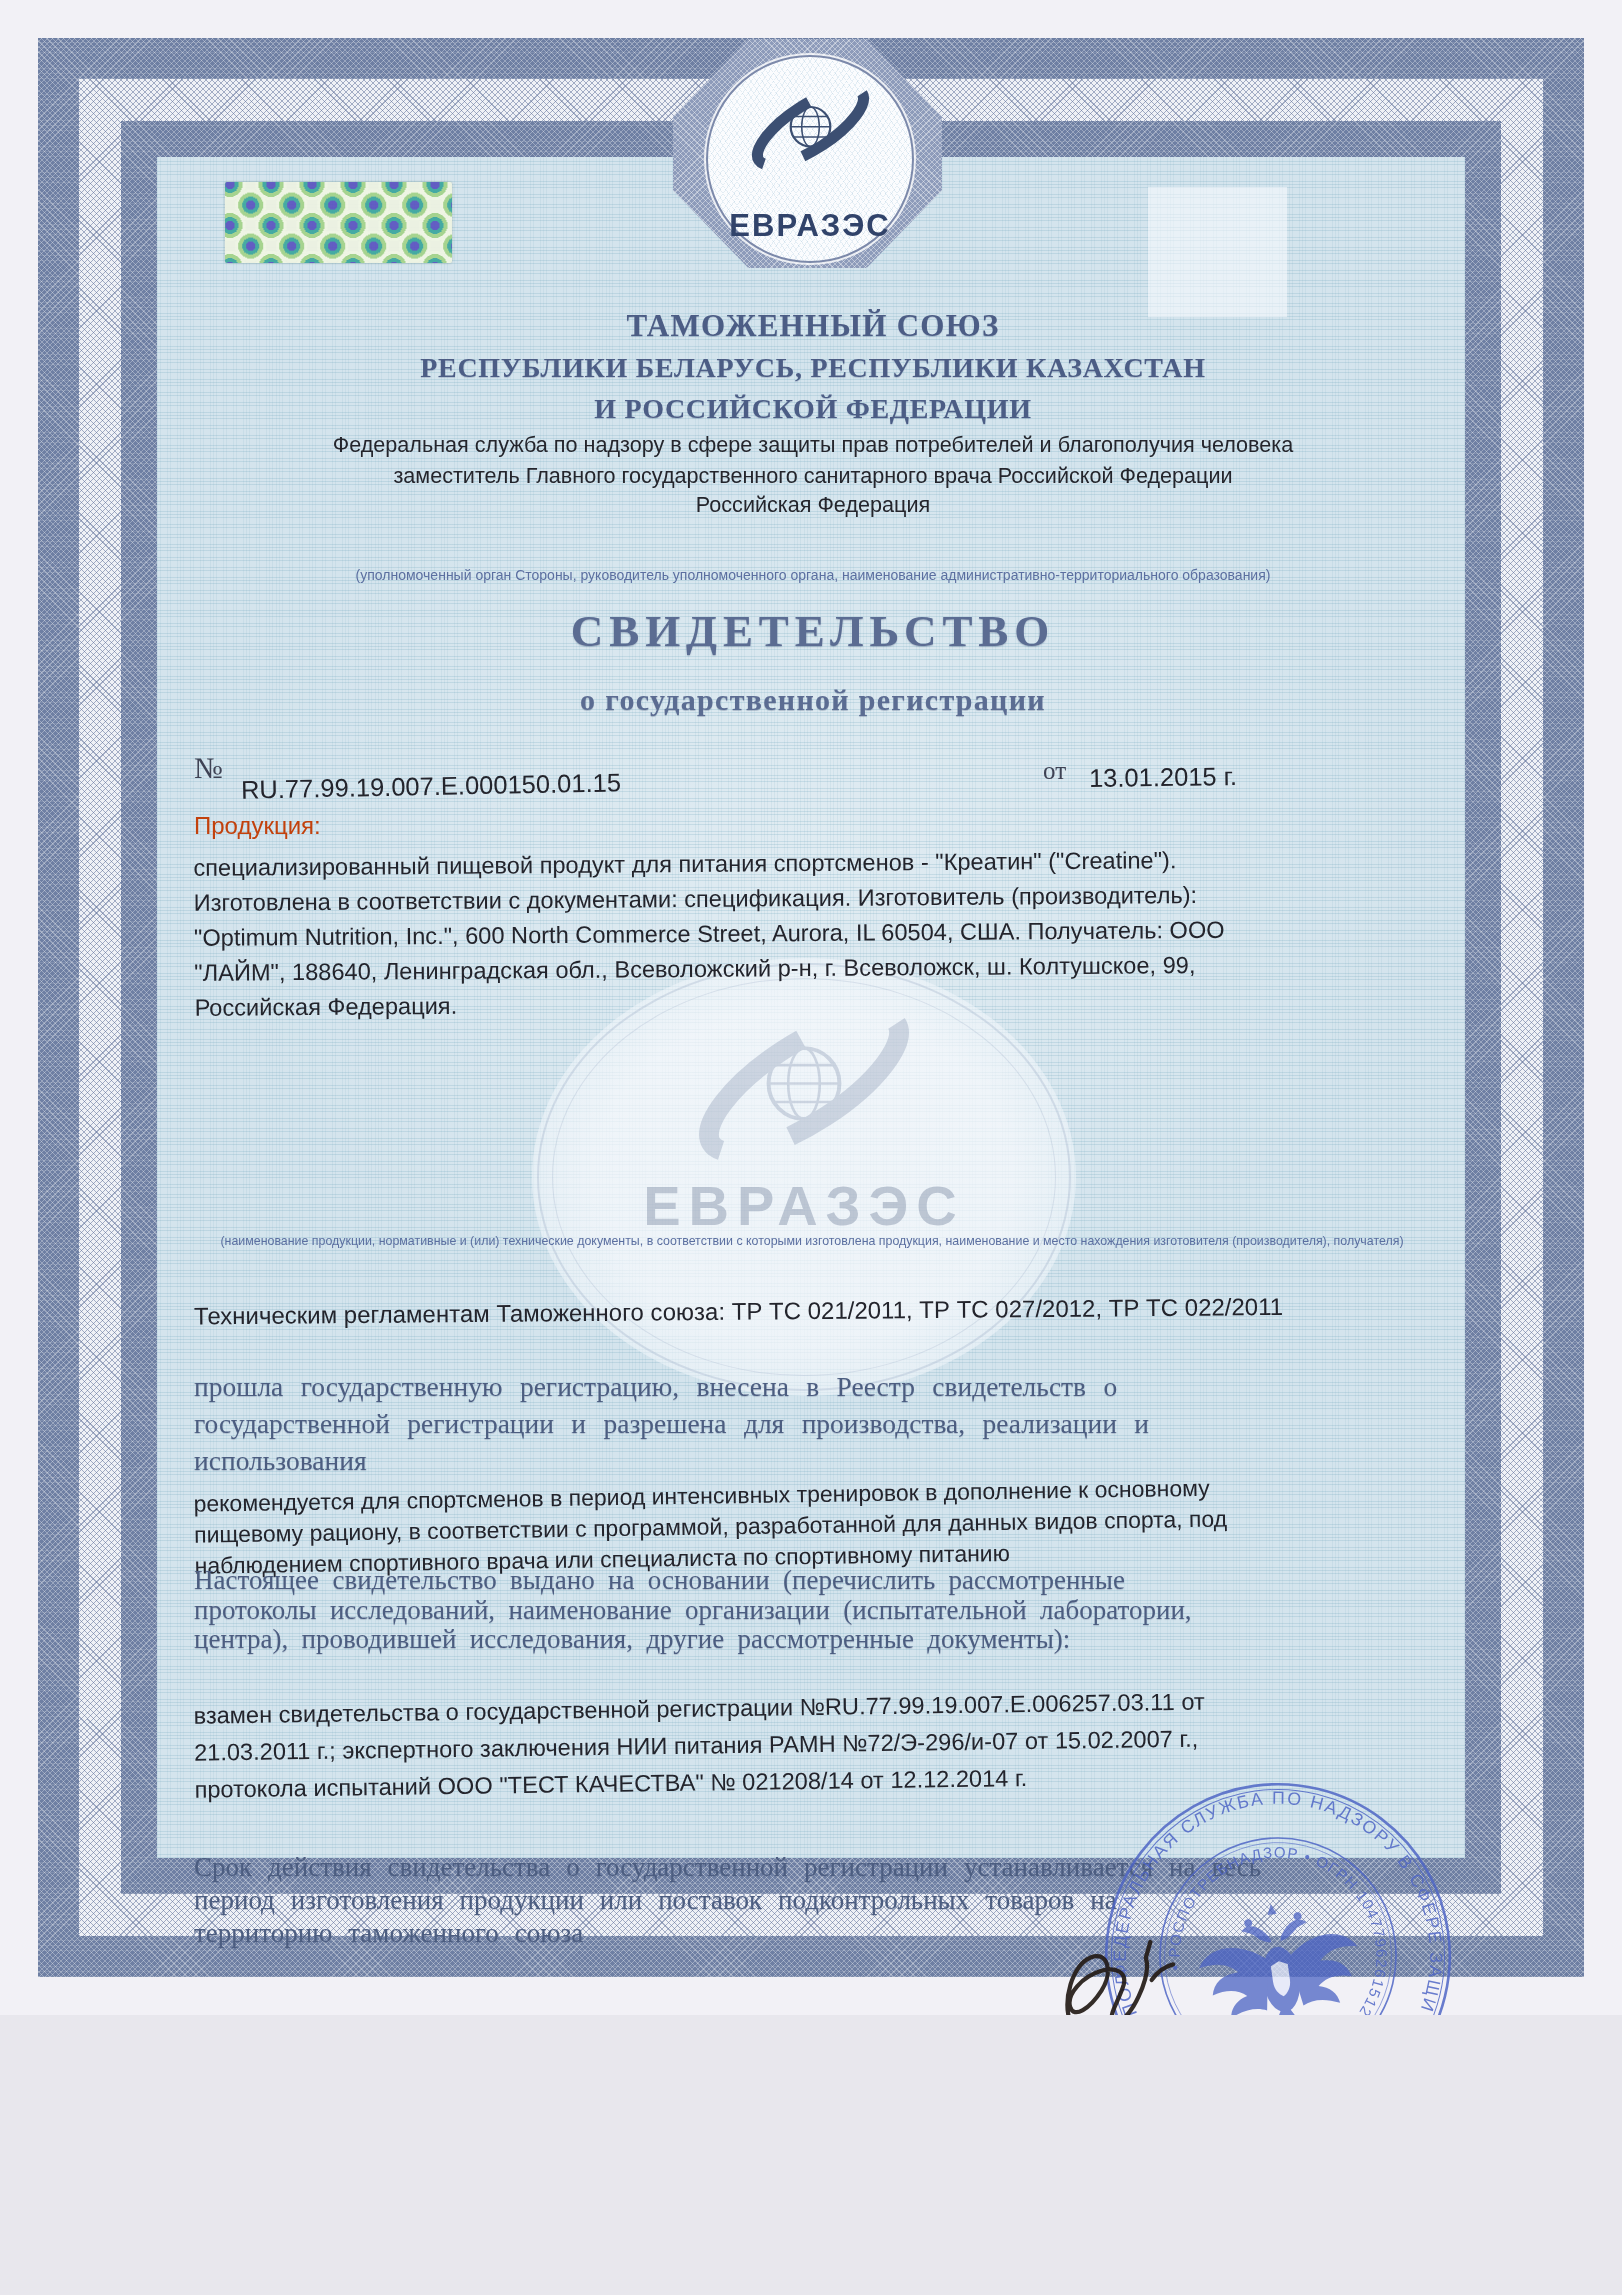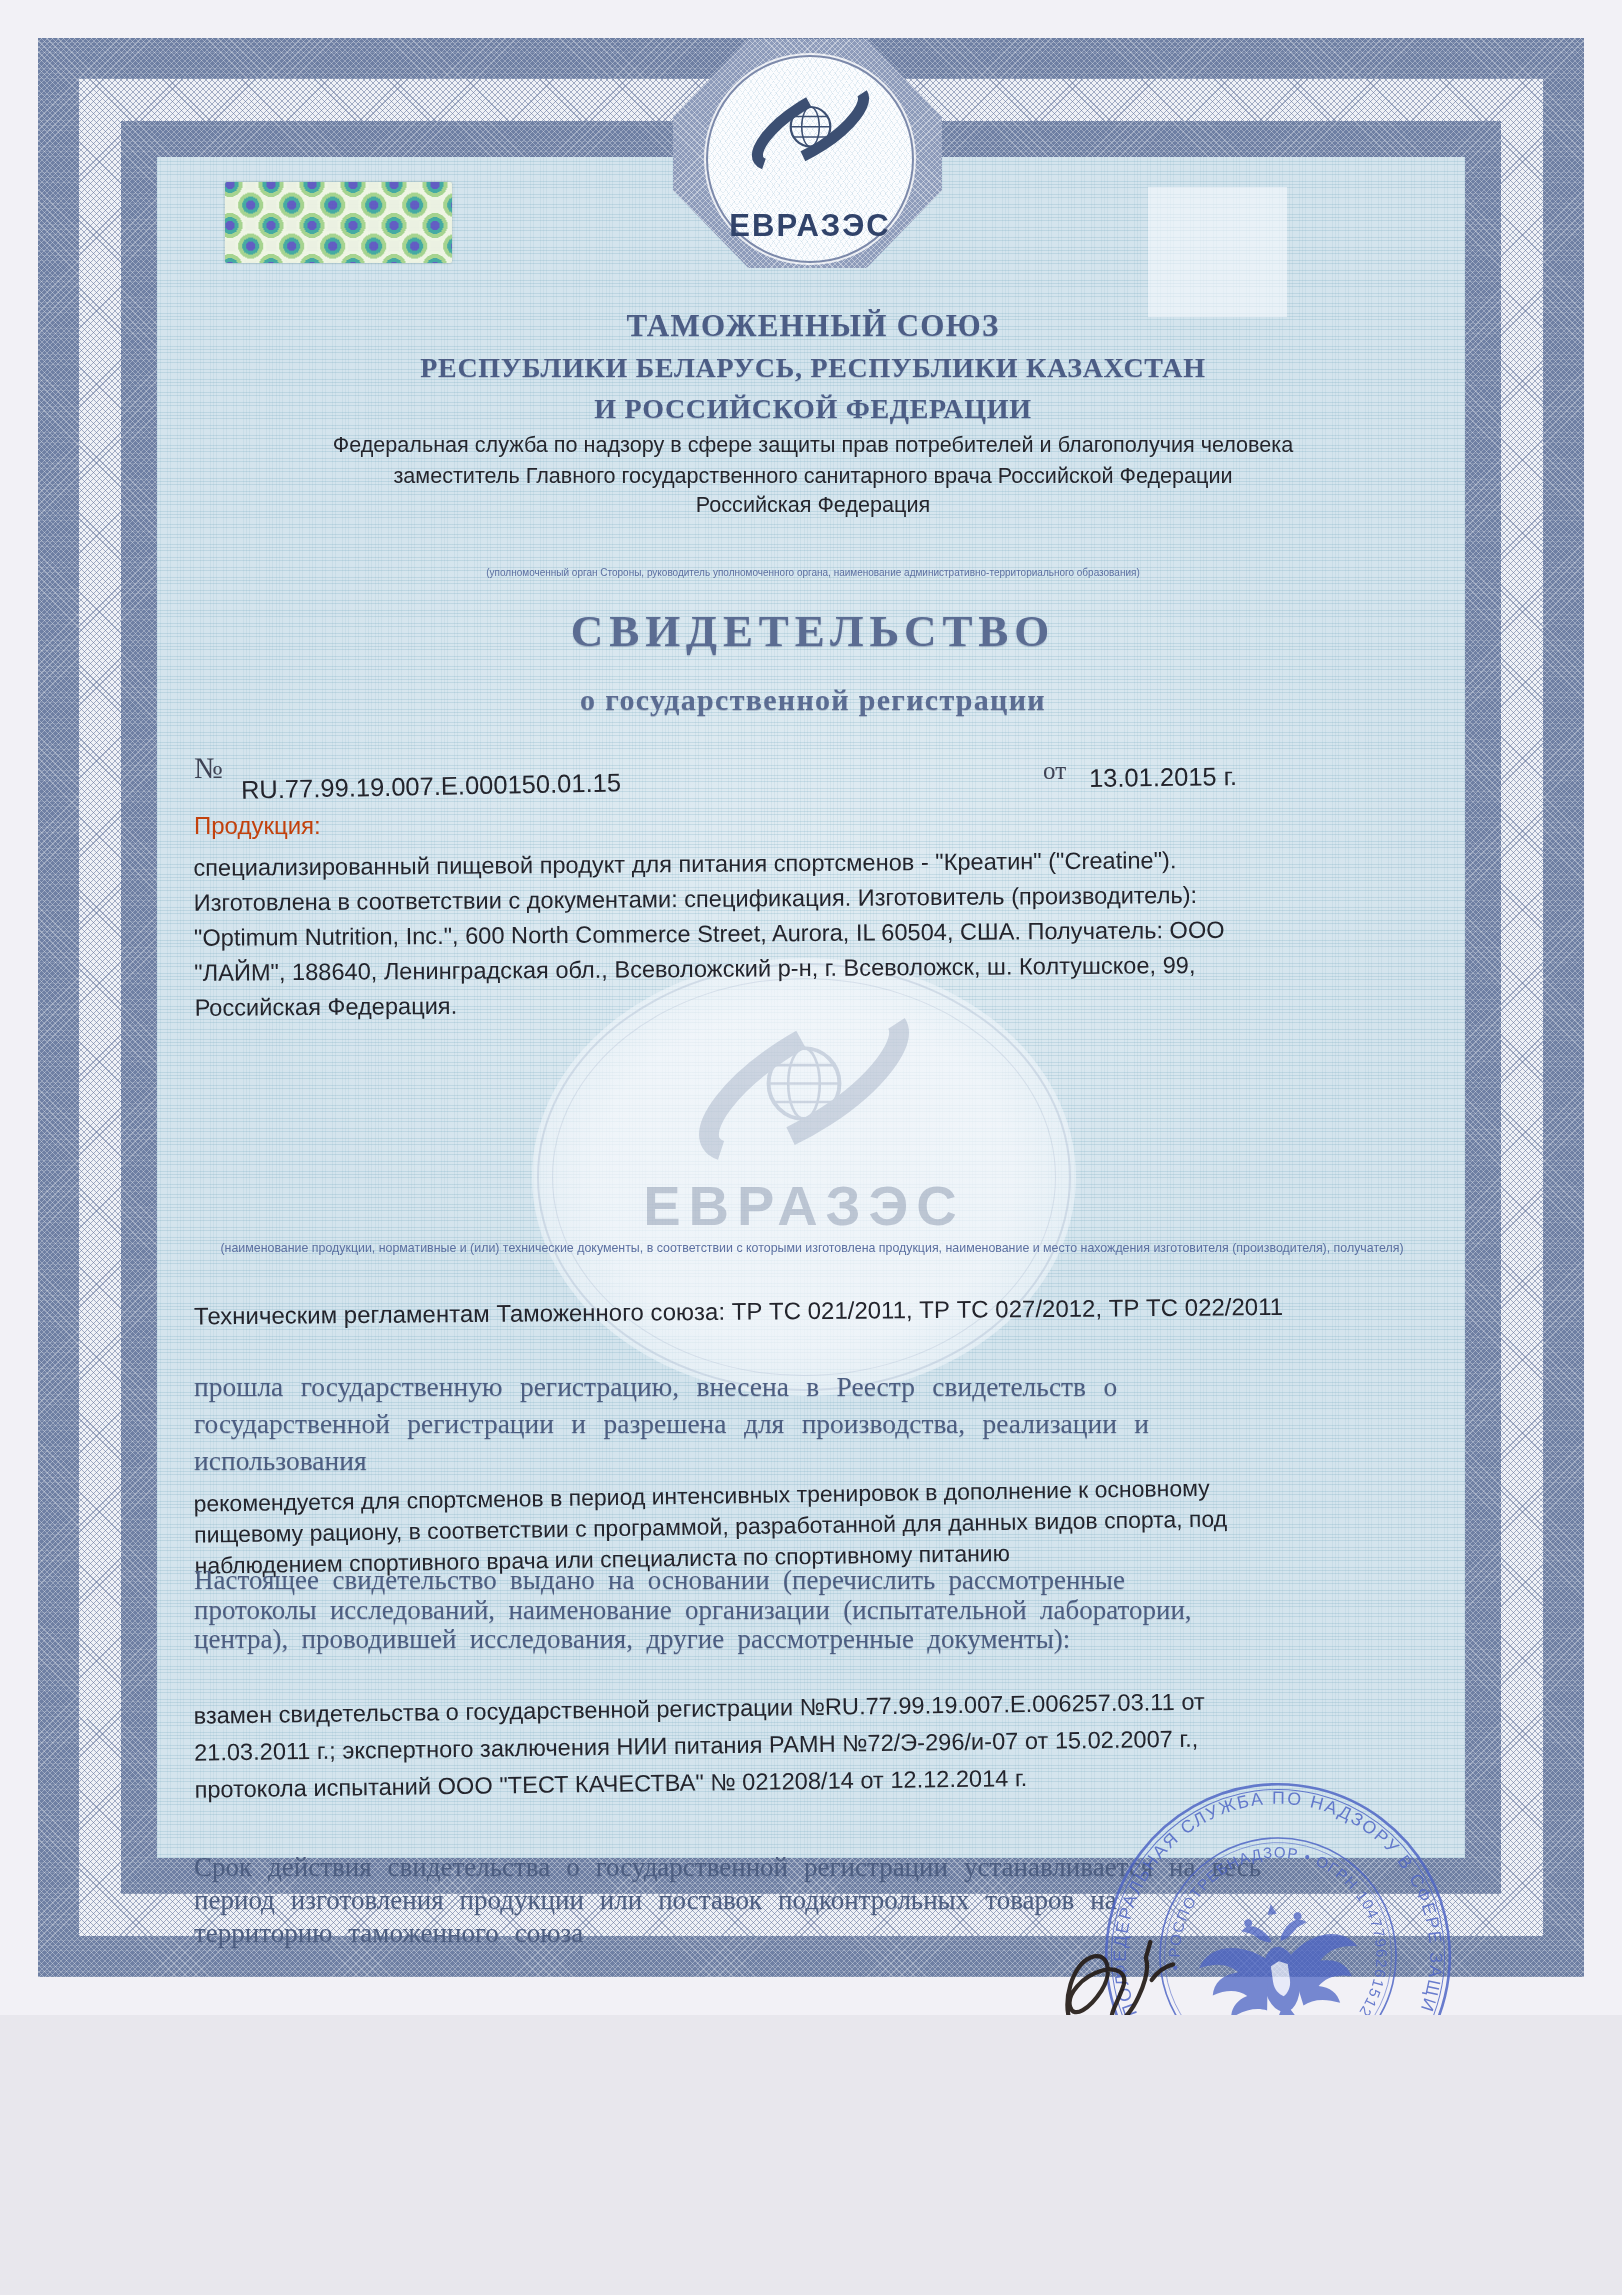--- a/index.html
+++ b/index.html
@@ -60,38 +60,38 @@
     font-size:56px;letter-spacing:7.9px;color:rgba(118,133,160,.42);}
   
   .tb{position:absolute;left:194px;width:1238px;z-index:8;}
   .hdr{font-family:"Liberation Serif",serif;font-weight:bold;color:#4c5d85;text-align:center;
        text-shadow:0 0.7px 0.7px rgba(76,93,133,.25);}
   .hdr1{top:308px;font-size:31px;letter-spacing:1.3px;}
   .hdr2{top:352px;font-size:28px;letter-spacing:0.7px;}
   .hdr3{top:393px;font-size:28px;letter-spacing:0.7px;}
   .agency{color:#24252c;font-size:21.6px;text-align:center;}
   .agency1{top:432px;}.agency2{top:463px;}.agency3{top:492px;}
-  .smallcap{font-size:10px;color:#5b6fa0;text-align:center;}
+  .smallcap{font-size:14px;color:#5b6fa0;text-align:center;}
   .cap1{top:567px;}
   .title-main{top:605px;font-family:"Liberation Serif",serif;font-weight:bold;font-size:45px;
     letter-spacing:5.9px;color:#5b6c92;text-align:center;text-shadow:0 1.3px 1.3px rgba(70,85,120,.35);}
   .title-sub{top:683px;font-family:"Liberation Serif",serif;font-weight:bold;font-size:30px;
     letter-spacing:1.3px;color:#5b6c92;text-align:center;text-shadow:0 0.7px 0.7px rgba(70,85,120,.3);}
   .no-label{position:absolute;left:194px;top:751px;font-family:"Liberation Serif",serif;
     font-size:30px;color:#3e4254;z-index:8;}
   .no-value{position:absolute;left:241px;top:772px;font-size:25.5px;color:#23242c;
     transform:rotate(-1.1deg);z-index:8;}
   .ot-label{position:absolute;left:1043px;top:757px;font-family:"Liberation Serif",serif;
     font-size:25px;color:#3e4254;z-index:8;}
   .ot-value{position:absolute;left:1089px;top:763px;font-size:25.5px;color:#23242c;
     transform:rotate(-0.8deg);z-index:8;}
   .prod-label{top:812px;font-size:24px;color:#c2410c;}
   .prewrap{white-space:pre-line;}
   .prod-text{top:846px;font-size:23.6px;line-height:35px;color:#23242c;transform:rotate(-0.45deg);}
-  .cap2{top:1234px;left:183px;width:1258px;font-size:12.4px;margin-top:7px;}
+  .cap2{top:1234px;left:183px;width:1258px;font-size:12.4px;}
   .sootv{top:1256px;font-family:"Liberation Serif",serif;font-size:26px;color:#4c5d80;}
   .regs{top:1297px;font-size:24px;color:#23242c;transform:rotate(-0.5deg);}
   .slateblock{font-family:"Liberation Serif",serif;color:#4c5d80;
     text-shadow:0 0.7px 0.7px rgba(76,93,128,.25);}
   .registration{top:1368px;font-size:27.5px;line-height:37px;word-spacing:10.5px;}
   .recommend{top:1479px;font-size:23px;line-height:31px;color:#23242c;transform:rotate(-0.9deg);}
   .basis-intro{top:1566px;font-size:27px;line-height:29.5px;word-spacing:6.6px;}
   .basis-text{top:1689px;font-size:23.6px;line-height:37px;color:#23242c;transform:rotate(-0.8deg);}
   .validity{top:1851px;font-size:27px;line-height:33px;word-spacing:9.2px;}
   .sig-label{top:1985px;width:642px;font-size:25px;line-height:33px;word-spacing:3.9px;}

